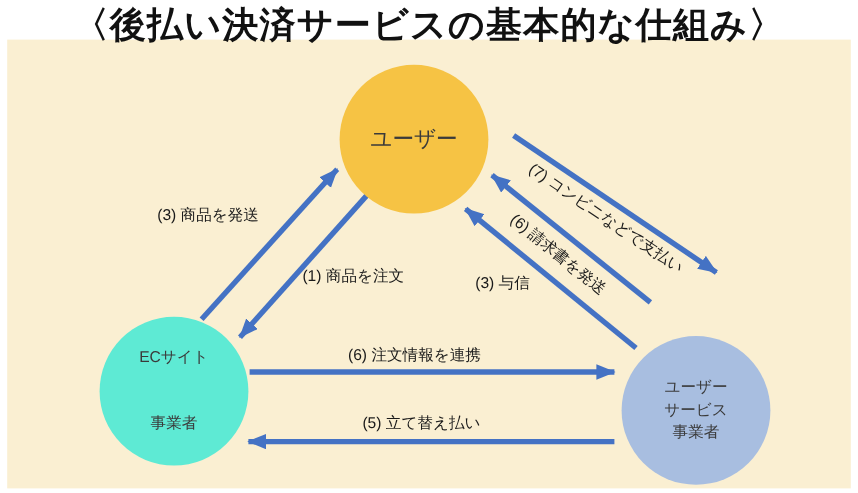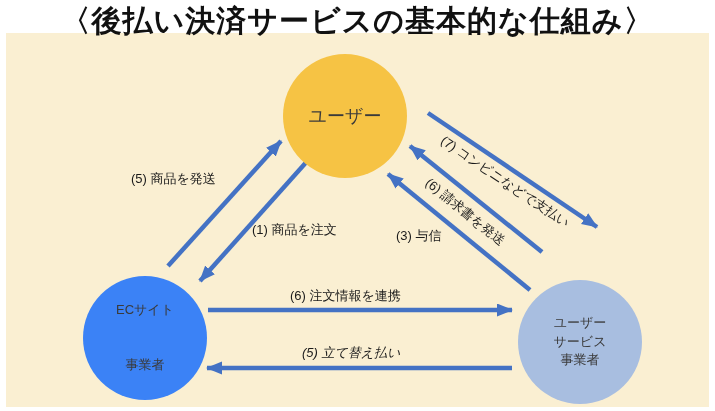--- a/index.html
+++ b/index.html
@@ -62,22 +62,22 @@
   }
   .circle.user {
     left: 283px;
     top: 54px;
     background: #F6C344;
     font-size: 18px;
     font-weight: 500;
   }
   .circle.ec {
     left: 83px;
-    top: 276px;
-    background: #3b82f6;
+    top: 264px;
+    background: #5eead4;
     gap: 36px;
   }
   .circle.payment {
     left: 518px;
     top: 280px;
     background: #A8BEE0;
   }
   .lbl {
     position: absolute;
     z-index: 4;
@@ -86,21 +86,21 @@
     white-space: nowrap;
   }
   .lbl.rot {
     transform: translate(-50%, -50%) rotate(var(--rot));
     transform-origin: center center;
   }
   #lbl-1 { left: 252px; top: 221px; }
   #lbl-2 { left: 290px; top: 287px; }
   #lbl-3 { left: 396px; top: 227px; }
   #lbl-4 { left: 131px; top: 170px; }
-  #lbl-5 { left: 302px; top: 344px; font-style: italic; }
+  #lbl-5 { left: 302px; top: 344px; }
   #lbl-6 { left: 465px; top: 212px; --rot: 39deg; }
   #lbl-7 { left: 505px; top: 182px; --rot: 34deg; }
 </style>
 </head>
 <body>
 
 <div id="stage">
 
   <div class="title">〈後払い決済サービスの基本的な仕組み〉</div>
 
@@ -129,21 +129,21 @@
     <span>ECサイト</span>
     <span>事業者</span>
   </div>
 
   <div class="circle payment">
     <span>ユーザー</span>
     <span>サービス</span>
     <span>事業者</span>
   </div>
 
-  <div id="lbl-4" class="lbl">(5) 商品を発送</div>
+  <div id="lbl-4" class="lbl">(3) 商品を発送</div>
   <div id="lbl-1" class="lbl">(1) 商品を注文</div>
   <div id="lbl-3" class="lbl">(3) 与信</div>
   <div id="lbl-2" class="lbl">(6) 注文情報を連携</div>
   <div id="lbl-5" class="lbl">(5) 立て替え払い</div>
   <div id="lbl-6" class="lbl rot">(6) 請求書を発送</div>
   <div id="lbl-7" class="lbl rot">(7) コンビニなどで支払い</div>
 
 </div>
 
 </body></html>

